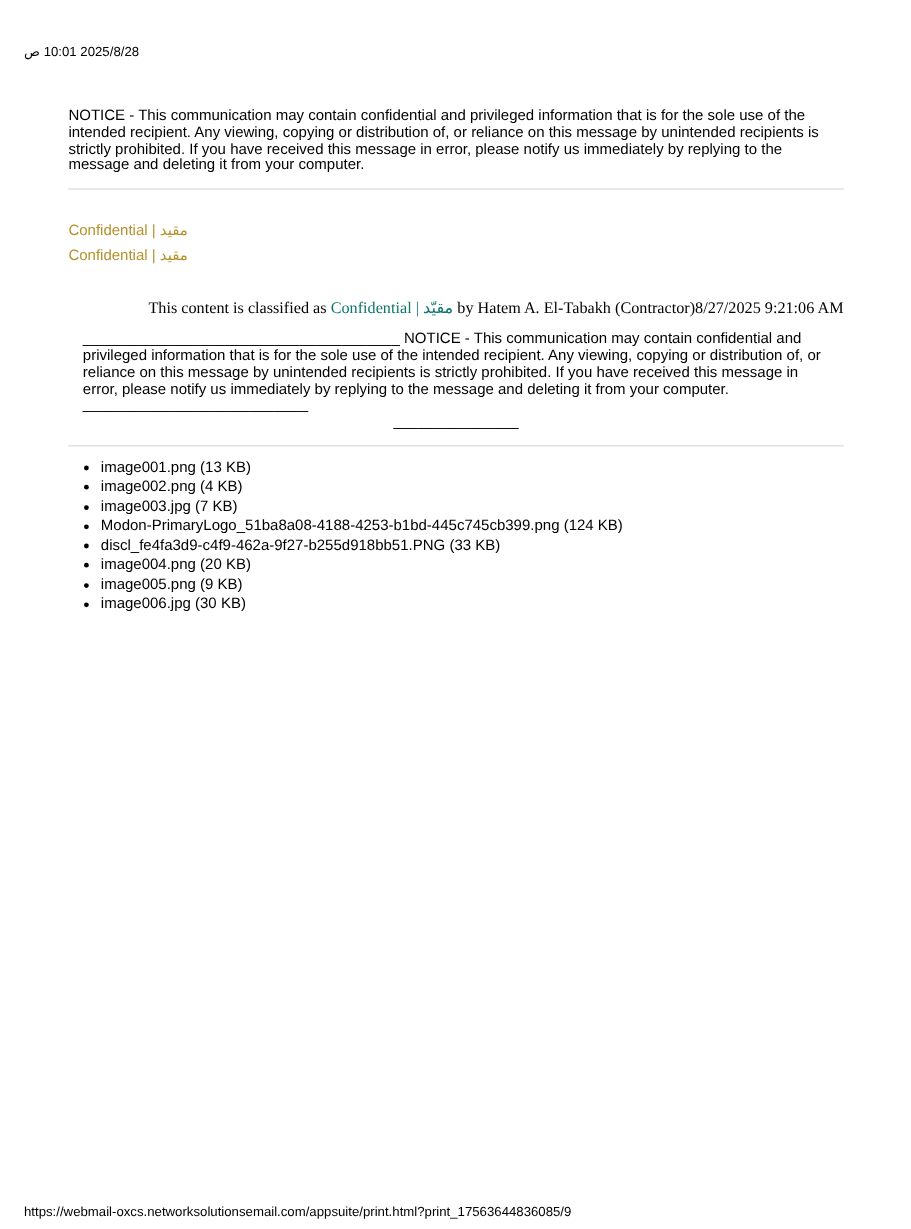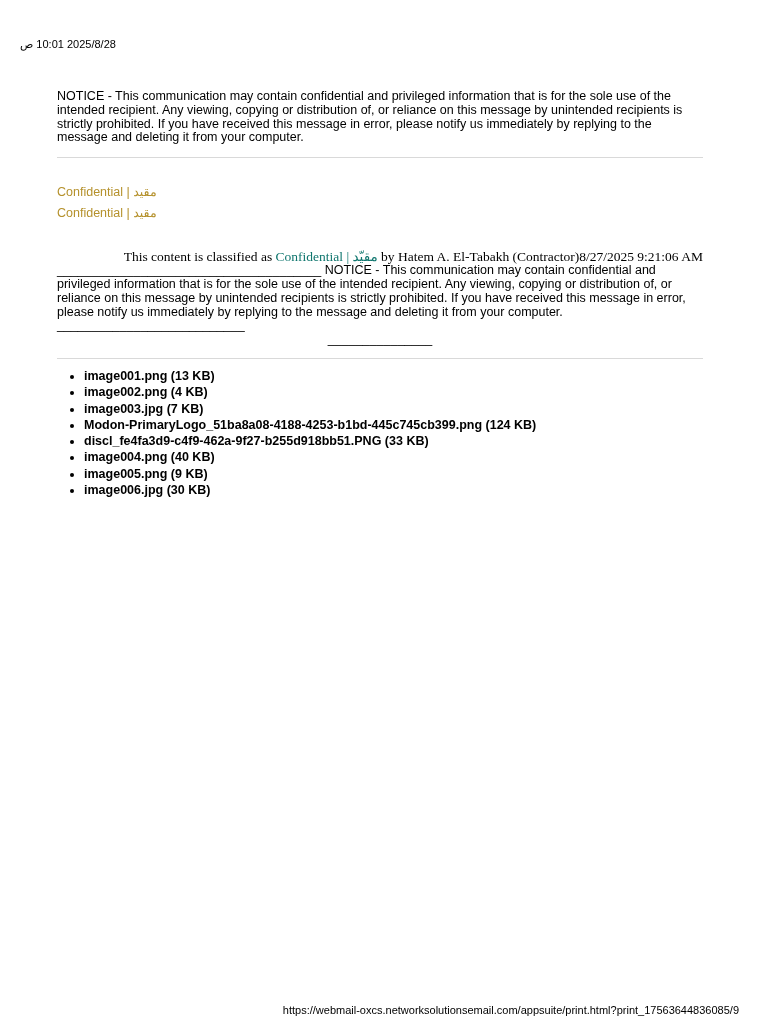--- a/index.html
+++ b/index.html
@@ -68,44 +68,43 @@
 
   .classification-line {
     margin: 30px 0 0 0;
     font-family: "Liberation Serif", serif;
     font-size: 13.5px;
     line-height: 14px;
     text-align: right;
     white-space: nowrap;
   }
   .notice-bottom {
-    margin: 0;
+    margin: 12px;
   }
   .underscore-run { letter-spacing: 0; }
   .short-underscores { display: block; text-align: center; }
 
   hr.divider.second { margin-top: 11px; }
 
   ul.attachments {
     margin: 9px 0 0 0;
     padding: 0 0 0 27px;
     font-size: 12.5px;
     line-height: 16.3px;
-    font-weight: bold;
   }
   ul.attachments li { margin: 0; padding: 0; }
 
   
   .print-footer {
     position: absolute;
     bottom: 7px;
     left: 20px;
     right: 20px;
     display: flex;
-    justify-content: flex-end;
+    justify-content: flex-start;
     font-size: 11px;
     line-height: 13px;
   }
   .footer-url { white-space: nowrap; }
   .footer-page { white-space: nowrap; }
 </style>
 </head>
 <body>
 
 <div class="page">
@@ -129,21 +128,21 @@
     <p class="notice-bottom"><span class="underscore-run">______________________________________</span><span> NOTICE - This communication may contain confidential and privileged information that is for the sole use of the intended recipient. Any viewing, copying or distribution of, or reliance on this message by unintended recipients is strictly prohibited. If you have received this message in error, please notify us immediately by replying to the message and deleting it from your computer. </span><span class="underscore-run">___________________________</span><span class="underscore-run short-underscores">_______________</span></p>
 
     <hr class="divider second">
 
     <ul class="attachments">
       <li>image001.png (13 KB)</li>
       <li>image002.png (4 KB)</li>
       <li>image003.jpg (7 KB)</li>
       <li>Modon-PrimaryLogo_51ba8a08-4188-4253-b1bd-445c745cb399.png (124 KB)</li>
       <li>discl_fe4fa3d9-c4f9-462a-9f27-b255d918bb51.PNG (33 KB)</li>
-      <li>image004.png (40 KB)</li>
+      <li>image004.png (20 KB)</li>
       <li>image005.png (9 KB)</li>
       <li>image006.jpg (30 KB)</li>
     </ul>
 
   </div>
 
   <div class="print-footer">
     <span class="footer-url">https://webmail-oxcs.networksolutionsemail.com/appsuite/print.html?print_1756364483608</span>
     <span class="footer-page">5/9</span>
   </div>

